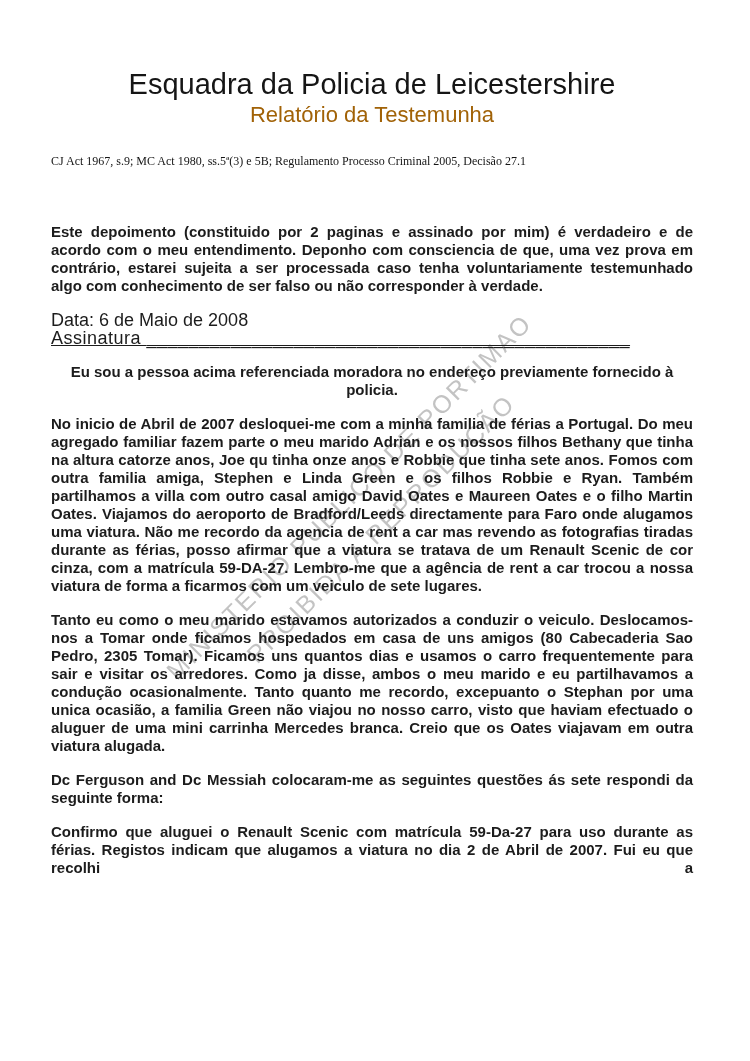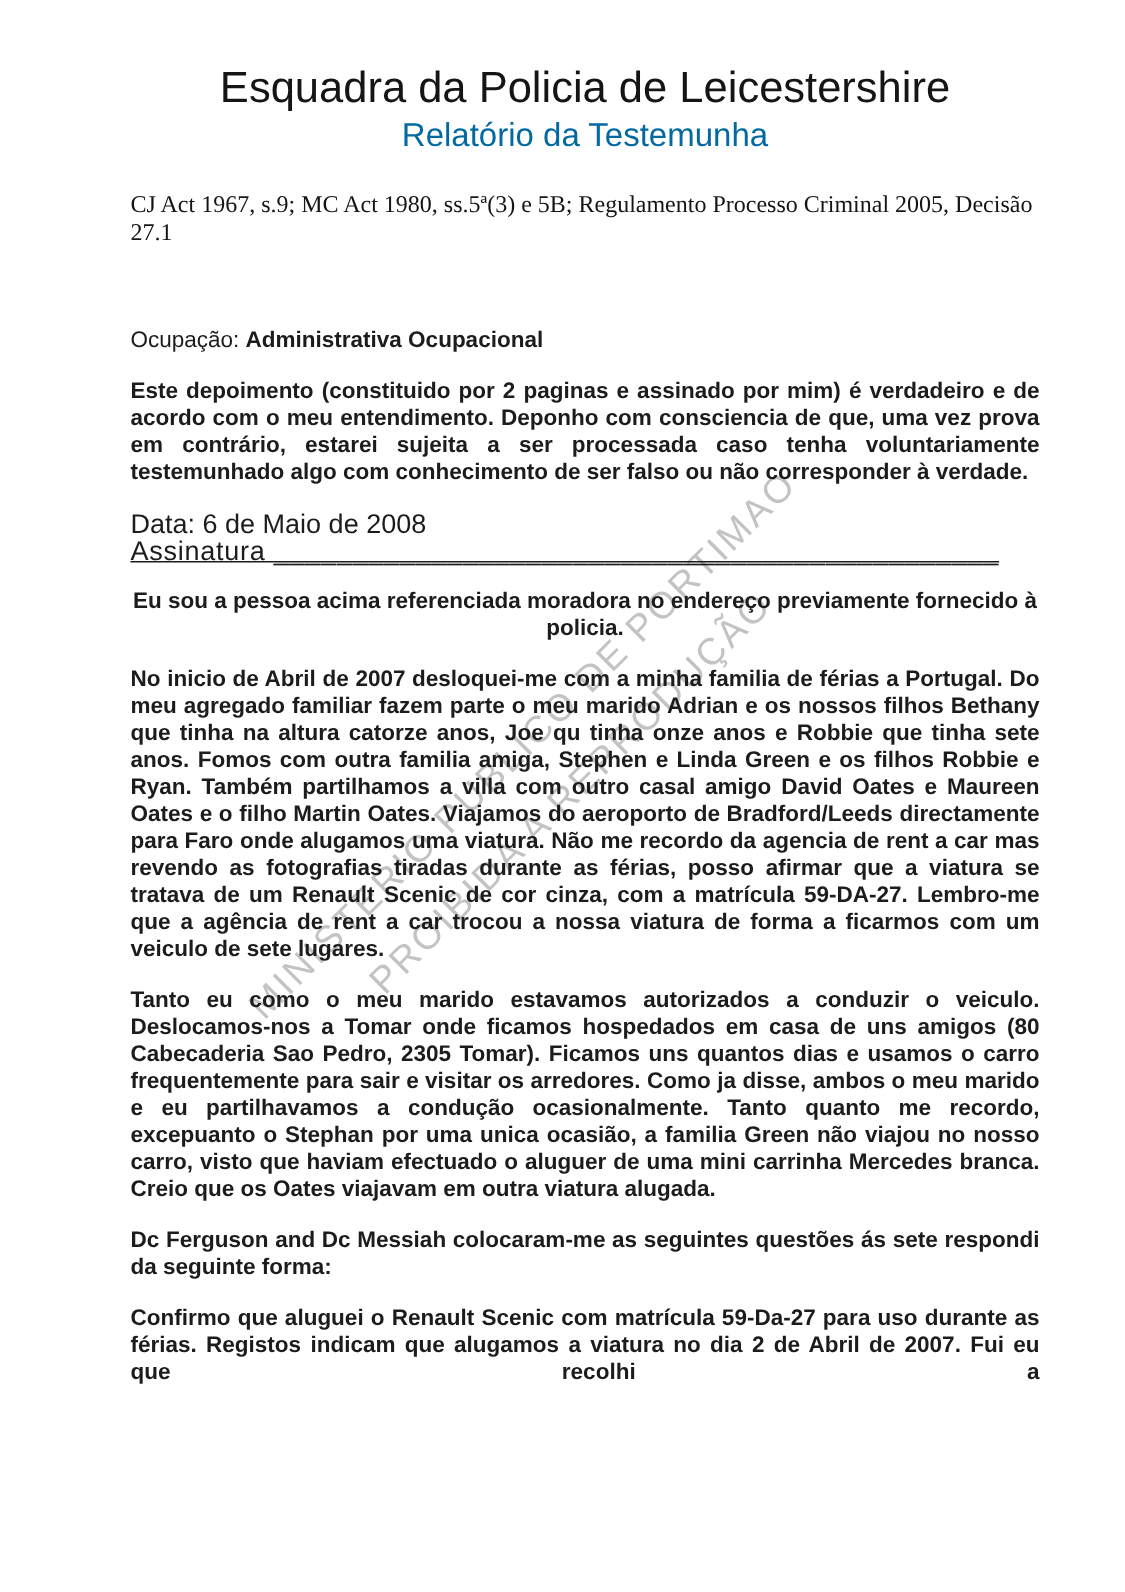--- a/index.html
+++ b/index.html
@@ -25,40 +25,41 @@
     letter-spacing: 2px;
     line-height: 45px;
     color: #c3c3c3;
     white-space: nowrap;
     z-index: 0;
     user-select: none;
   }
   .content {
     position: relative;
     z-index: 1;
-    padding: 42px 57px 0 87px;
+    padding: 42px 57px 0 51px;
+    margin-top: 25px;
   }
   .title {
     text-align: center;
     font-size: 29px;
     font-weight: normal;
     line-height: 34px;
     color: #151515;
   }
   .subtitle {
     text-align: center;
     font-size: 22px;
     font-weight: normal;
     line-height: 27px;
-    color: #0369a1;
+    color: #a16207;
   }
   .statute {
     margin-top: 24px;
     font-family: "Liberation Serif", "DejaVu Serif", serif;
-    font-size: 16px;
+    font-size: 12px;
     line-height: 19px;
     color: #151515;
   }
   .meta { margin-top: 52px; font-size: 15px; line-height: 19px; }
   .meta .bold { font-weight: bold; }
   .body-par {
     margin-top: 16px;
     font-size: 15px;
     line-height: 18px;
     text-align: justify;
@@ -81,21 +82,20 @@
   </div>
 
   <div class="content">
 
     <h1 class="title">Esquadra da Policia de Leicestershire</h1>
     <h2 class="subtitle">Relatório da Testemunha</h2>
 
     <div class="statute">CJ Act 1967, s.9; MC Act 1980, ss.5ª(3) e 5B; Regulamento Processo Criminal 2005, Decisão 27.1</div>
 
     <div class="meta">
-      <div><span>Ocupação: </span><span class="bold">Administrativa Ocupacional</span></div>
     </div>
 
     <p class="body-par">Este depoimento (constituido por 2 paginas e assinado por mim) é verdadeiro e de acordo com o meu entendimento. Deponho com consciencia de que, uma vez prova em contrário, estarei sujeita a ser processada caso tenha voluntariamente testemunhado algo com conhecimento de ser falso ou não corresponder à verdade.</p>
 
     <div class="sign-block">
       <div>Data: 6 de Maio de 2008</div>
       <div class="sign-line"><span>Assinatura </span><span>______________________________________________</span></div>
     </div>
 
     <p class="body-par no-justify">Eu sou a pessoa acima referenciada moradora no endereço previamente fornecido à policia.</p>

